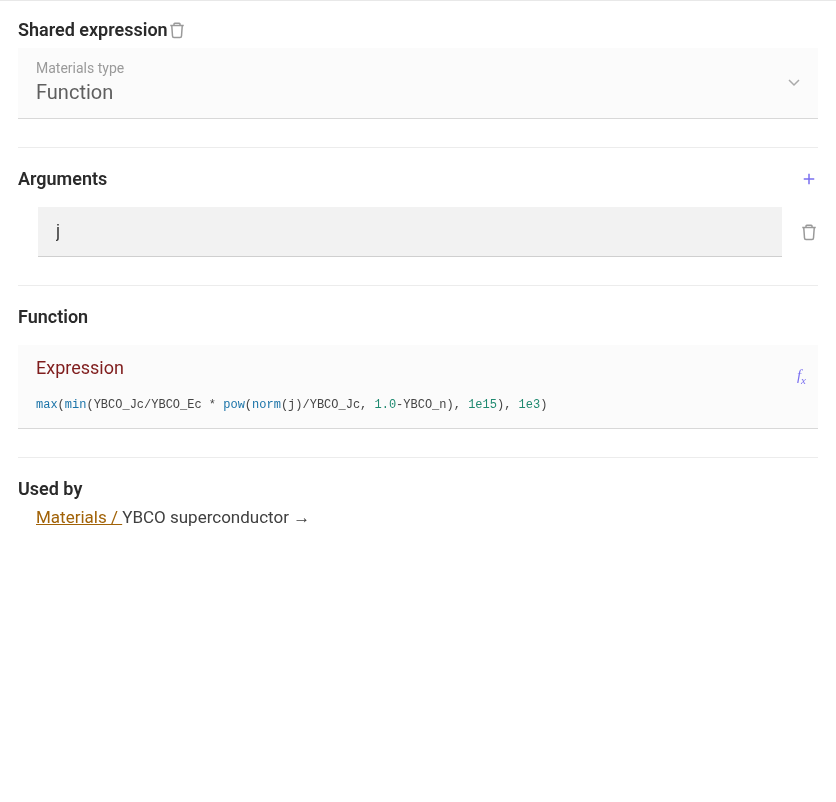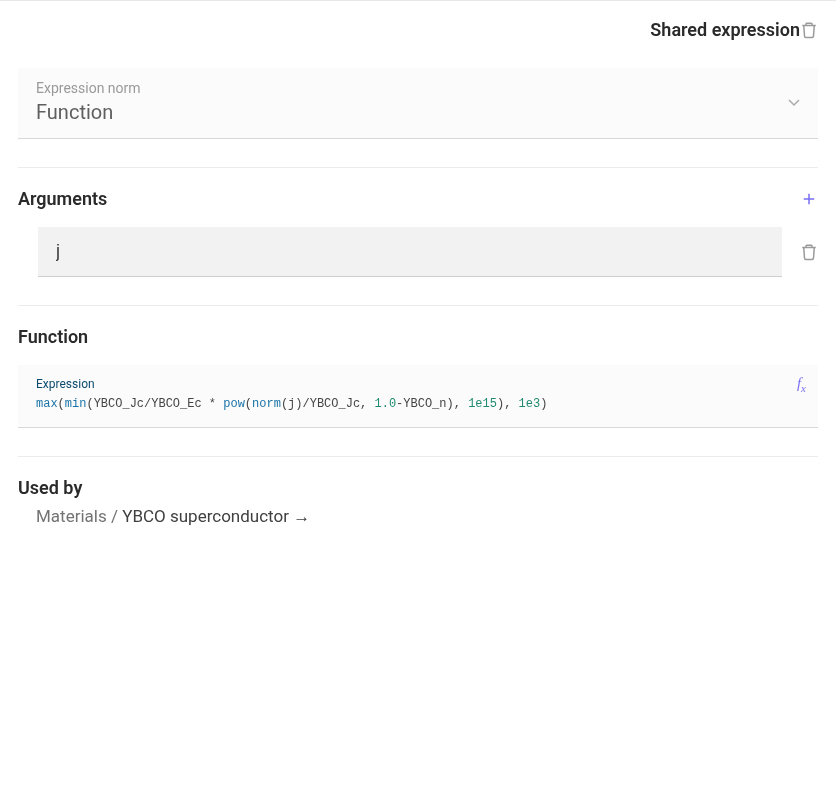--- a/index.html
+++ b/index.html
@@ -9,23 +9,23 @@
     color: #2a2a2a;
     width: 836px;
     padding: 0;
   }
   .page {
     padding: 18px 18px 24px 18px;
     border-top: 1px solid #e8e8e8;
   }
   .header-row {
     display: flex;
-    justify-content: flex-end;
+    justify-content: flex-start;
     align-items: center;
-    margin-bottom: 28px;
+    margin-bottom: 8px;
   }
   .title {
     font-size: 18px;
     font-weight: 600;
     color: #2a2a2a;
   }
   .trash-icon {
     width: 18px;
     height: 20px;
     cursor: pointer;
@@ -120,28 +120,28 @@
   .arg-trash svg { display: block; }
 
   .expr-box {
     background: #fbfbfb;
     border: none;
     border-bottom: 1px solid #d8d8d8;
     padding: 12px 18px 16px 18px;
     position: relative;
   }
   .expr-label {
-    font-size: 12px;
-    color: #0c4a6e;
-    margin-bottom: 6px;
+    font-size: 18px;
+    color: #7f1d1d;
+    margin-bottom: 20px;
   }
   .fx-icon {
     position: absolute;
     right: 12px;
-    top: 10px;
+    top: 22px;
     font-style: italic;
     font-family: Georgia, serif;
     font-size: 15px;
     color: #7a6ff0;
     cursor: pointer;
   }
   .fx-sub {
     font-size: 11px;
     vertical-align: sub;
   }
@@ -152,41 +152,41 @@
     overflow-x: auto;
     color: #444;
   }
   .tok-fn { color: #1a73a8; }
   .tok-num { color: #1f8a70; }
 
   .usedby-row {
     font-size: 17px;
     margin-left: 18px;
   }
-  .breadcrumb-prefix { color: #737373; }
+  .breadcrumb-prefix { color: #a16207; text-decoration: underline; }
   .breadcrumb-link { color: #404040; cursor: pointer; }
 </style>
 </head>
 <body>
 
 <div class="page">
 
   <div class="header-row">
     <div class="title">Shared expression</div>
     <div class="trash-icon">
       <svg viewBox="0 0 24 24" width="18" height="20" fill="none" stroke="currentColor" stroke-width="2">
         <path d="M3 6h18"></path>
           <path d="M8 6V4a1 1 0 0 1 1-1h6a1 1 0 0 1 1 1v2"></path>
           <path d="M19 6l-1 14a2 2 0 0 1-2 2H8a2 2 0 0 1-2-2L5 6"></path>
       </svg>
     </div>
   </div>
 
   <div class="field">
-    <div class="field-label">Expression norm</div>
+    <div class="field-label">Materials type</div>
     <div class="field-value">Function</div>
     <div class="chevron">
       <svg width="12" height="8" viewBox="0 0 12 8">
           <path d="M1 1l5 5 5-5" stroke="currentColor" stroke-width="1.5" fill="none"></path>
         </svg>
     </div>
   </div>
 
 
 

